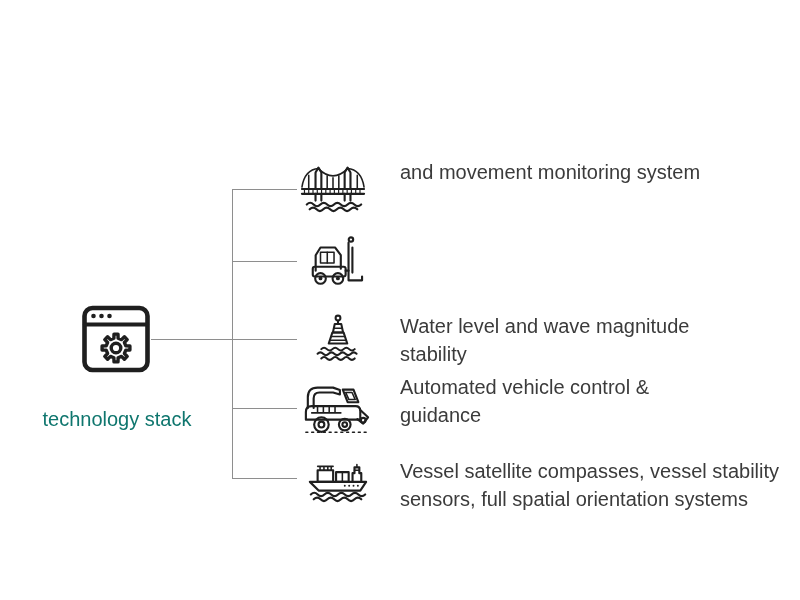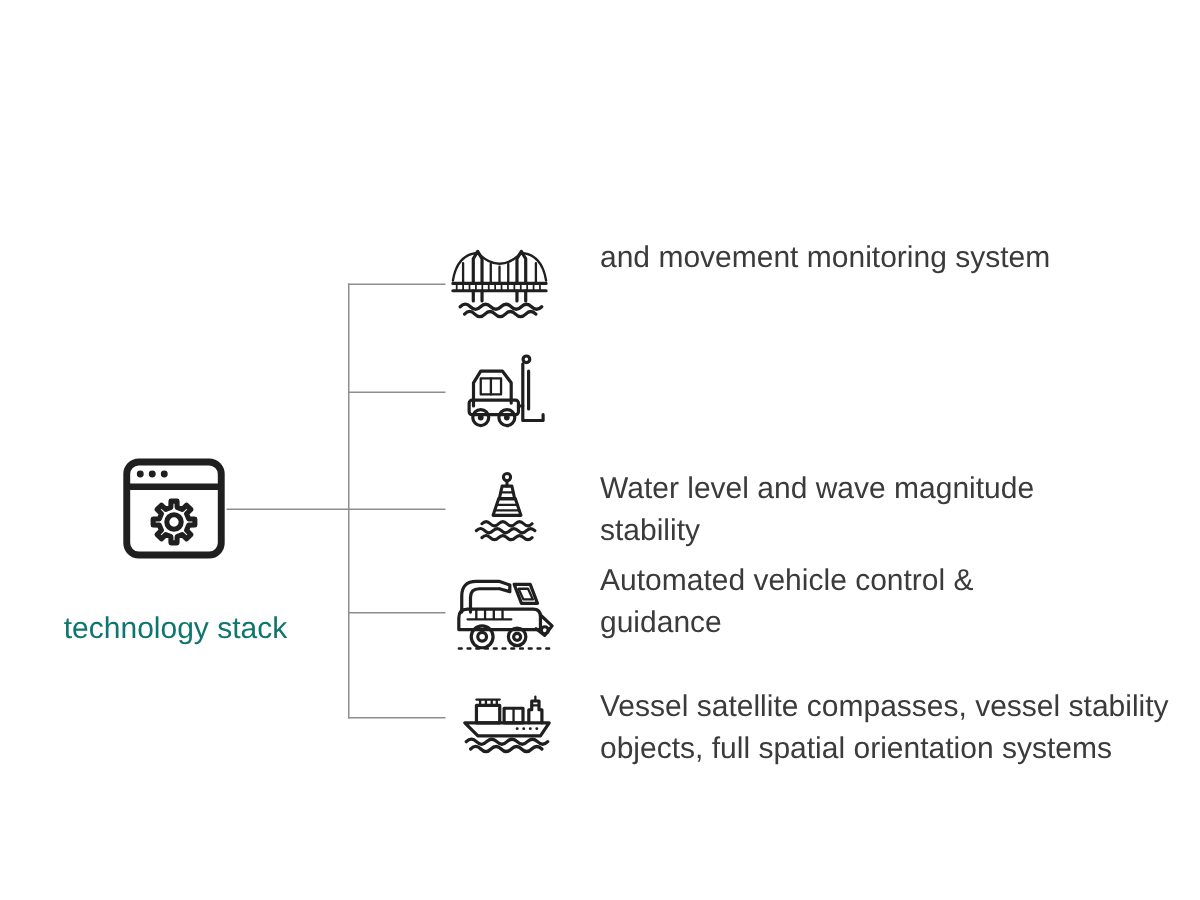--- a/index.html
+++ b/index.html
@@ -178,16 +178,16 @@
       <path class="stroke thin" d="M12 14 H28 M14.5 14 V18 M18.5 14 V18 M22.5 14 V18 M26 14 V18"></path>
       <rect class="stroke" x="31" y="20" width="13" height="10"></rect>
       <path class="stroke thin" d="M37.5 20 V30"></path>
       <path class="stroke" d="M48 30 V21 H50 V15 H55 V21 H57 V30"></path>
       <path class="stroke thin" d="M50 18 H55 M52.5 12 V15"></path>
       <path class="stroke" d="M5 43 q3.5 -3.5 7 0 t7 0 t7 0 t7 0 t7 0 t7 0 t7 0 t7 0 M8 48 q3.5 -3.5 7 0 t7 0 t7 0 t7 0 t7 0 t7 0 t7 0"></path>
     </svg>
   </div>
   <div class="row-text" style="top:457px;">
     <span class="ln">Vessel satellite compasses, vessel stability</span>
-    <span class="ln">objects, full spatial orientation systems</span>
+    <span class="ln">sensors, full spatial orientation systems</span>
   </div>
 
 </div>
 
 </body></html>

